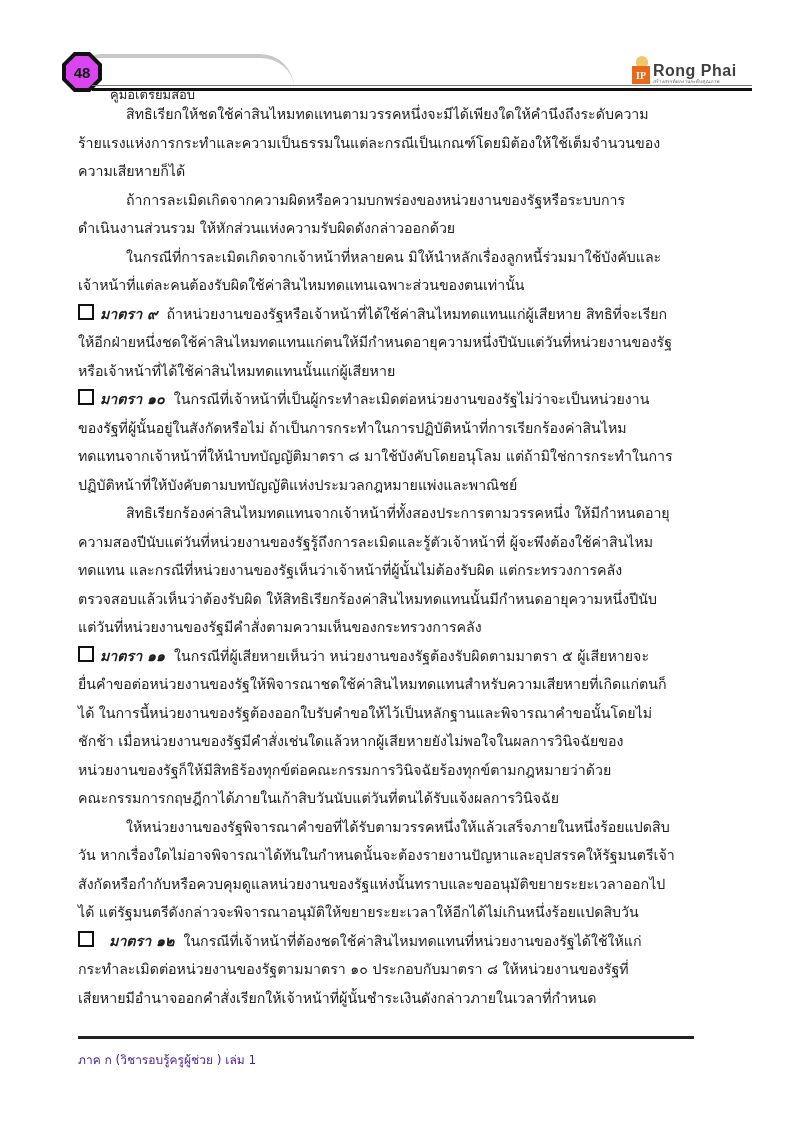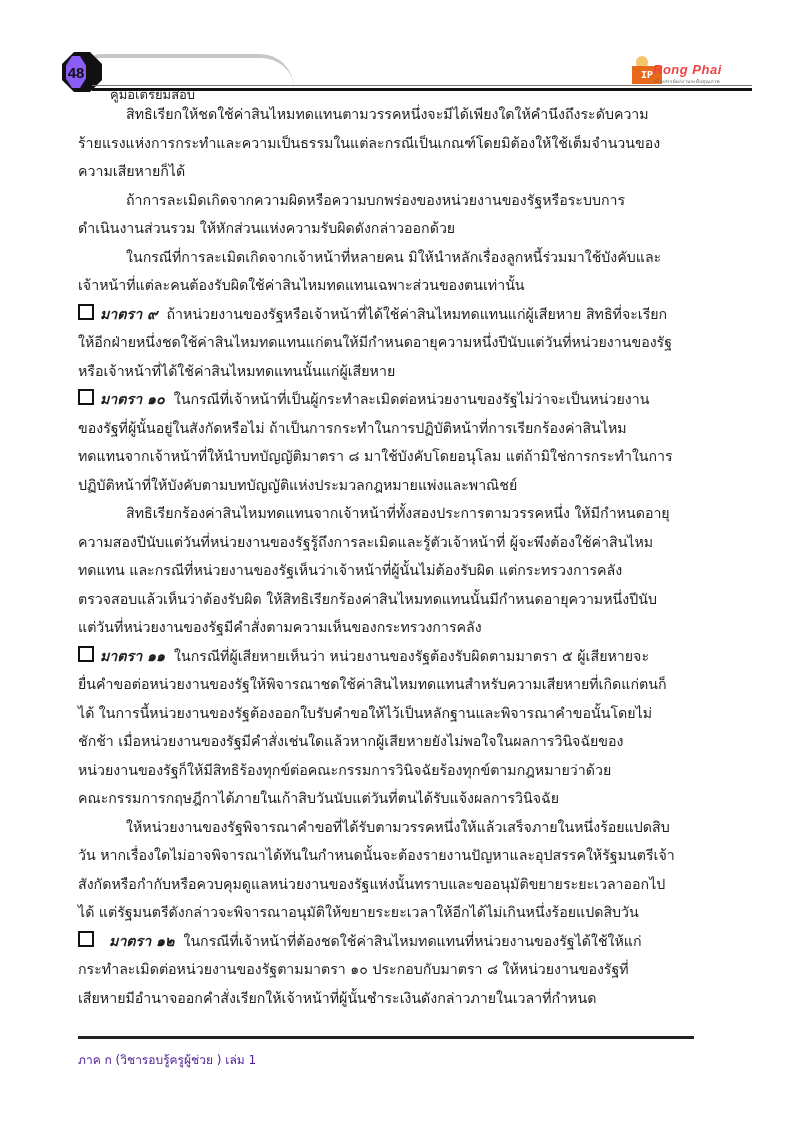--- a/index.html
+++ b/index.html
@@ -29,23 +29,23 @@
       top: 0;
       width: 40px;
       height: 40px;
       background: #111;
       clip-path: polygon(30% 0, 70% 0, 100% 30%, 100% 70%, 70% 100%, 30% 100%, 0 70%, 0 30%);
     }
     .page-badge-inner {
       position: absolute;
       left: 4px;
       top: 4px;
-      width: 20px;
+      width: 32px;
       height: 32px;
-      background: #8b5cf6;
+      background: #d946ef;
       clip-path: polygon(30% 0, 70% 0, 100% 30%, 100% 70%, 70% 100%, 30% 100%, 0 70%, 0 30%);
       display: flex;
       align-items: center;
       justify-content: center;
     }
     .page-number {
       font-family: "Liberation Sans", sans-serif;
       font-weight: bold;
       font-size: 15px;
       color: #111;
@@ -89,49 +89,48 @@
       position: absolute;
       right: 8px;
       top: 4px;
       width: 112px;
       height: 30px;
     }
     .logo-box {
       position: absolute;
       left: 0;
       top: 10px;
-      width: 30px;
+      width: 18px;
       height: 18px;
       background: #e8691c;
       display: flex;
       align-items: center;
       justify-content: center;
       color: #fff;
       font-weight: bold;
       font-size: 10px;
-      font-family: Liberation Mono, monospace;
+      font-family: Liberation Serif, serif;
     }
     .logo-kid {
       position: absolute;
       left: 4px;
       top: 0;
       width: 12px;
       height: 10px;
       background: #f3c66b;
       border-radius: 6px 6px 2px 2px;
     }
     .logo-text {
       position: absolute;
       left: 21px;
       top: 6px;
       font-family: "Liberation Sans", sans-serif;
-      font-style: italic;
-      font-weight: bold;
-      font-size: 13px;
-      color: #ef4444;
+      font-weight: bold;
+      font-size: 16px;
+      color: #404040;
       letter-spacing: 0.5px;
     }
     .logo-sub {
       position: absolute;
       left: 21px;
       top: 21px;
       font-size: 5px;
       color: #666;
       white-space: nowrap;
     }

